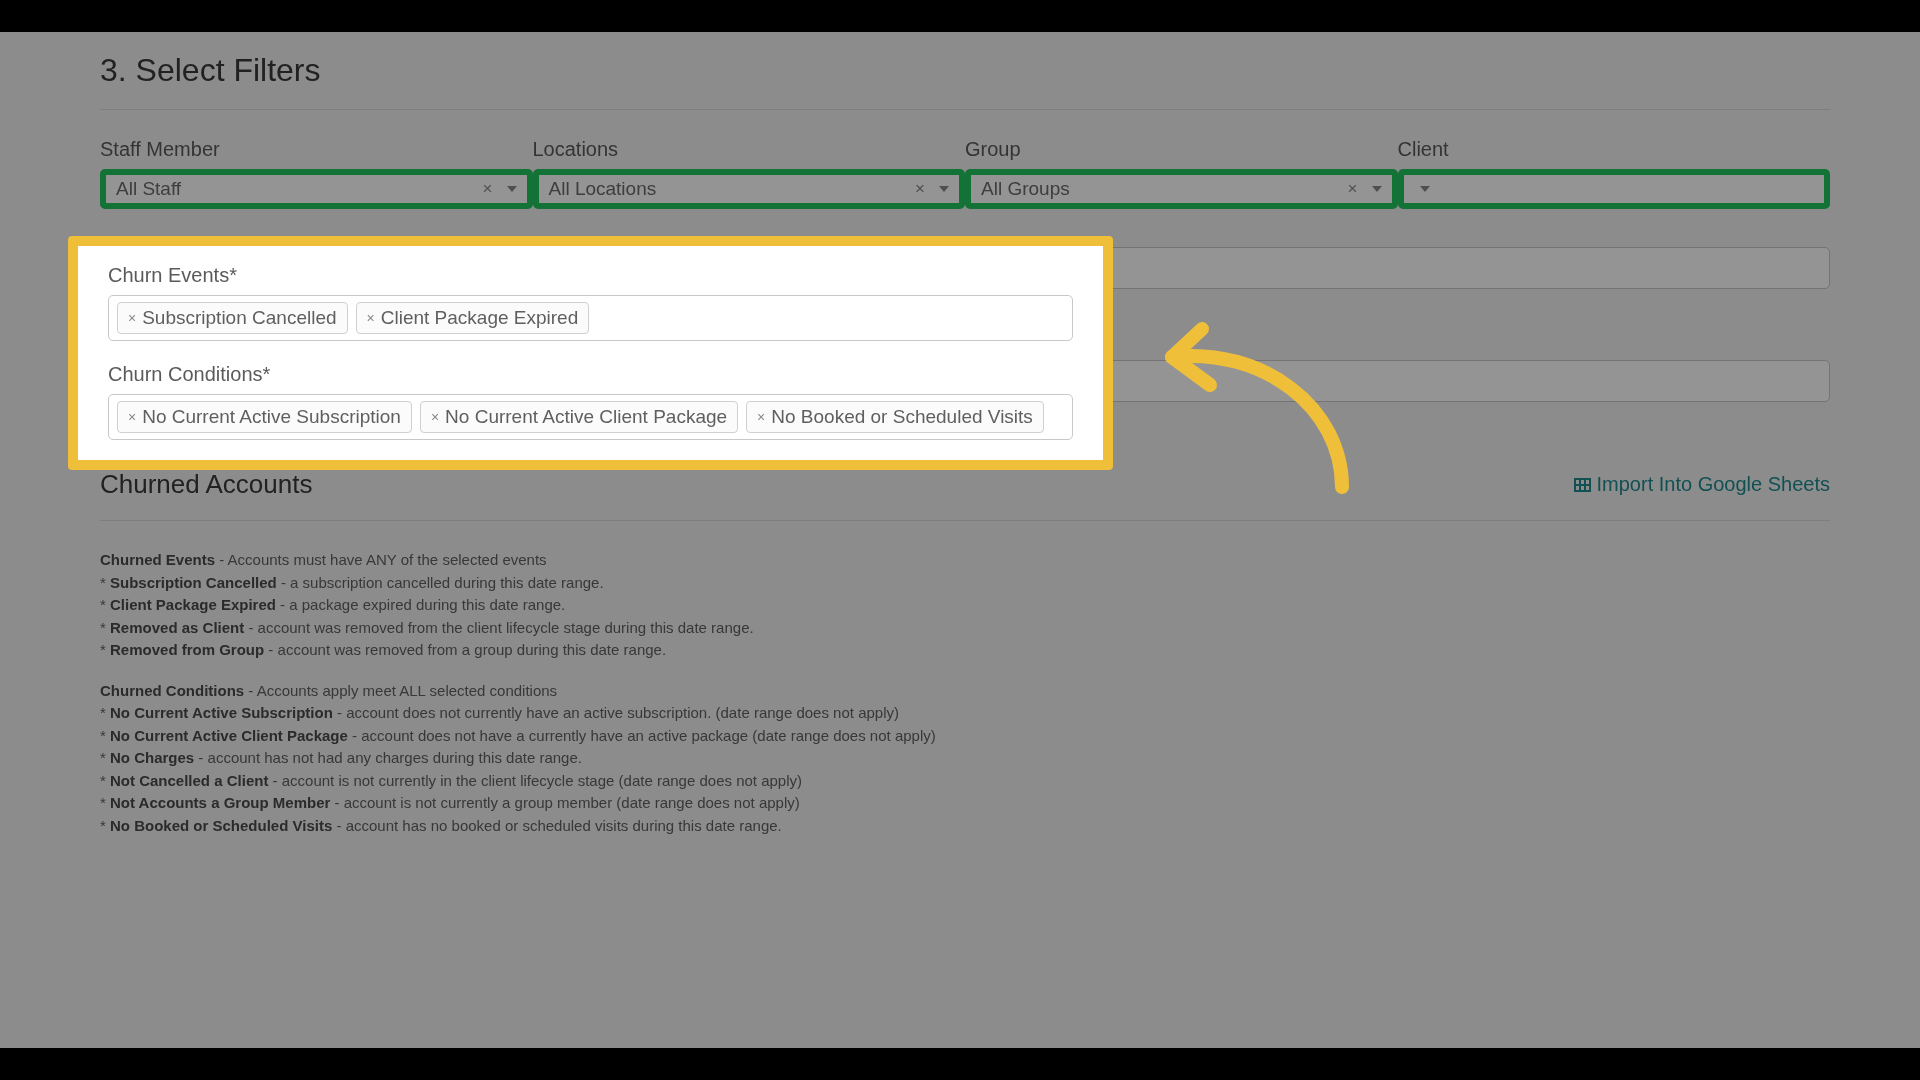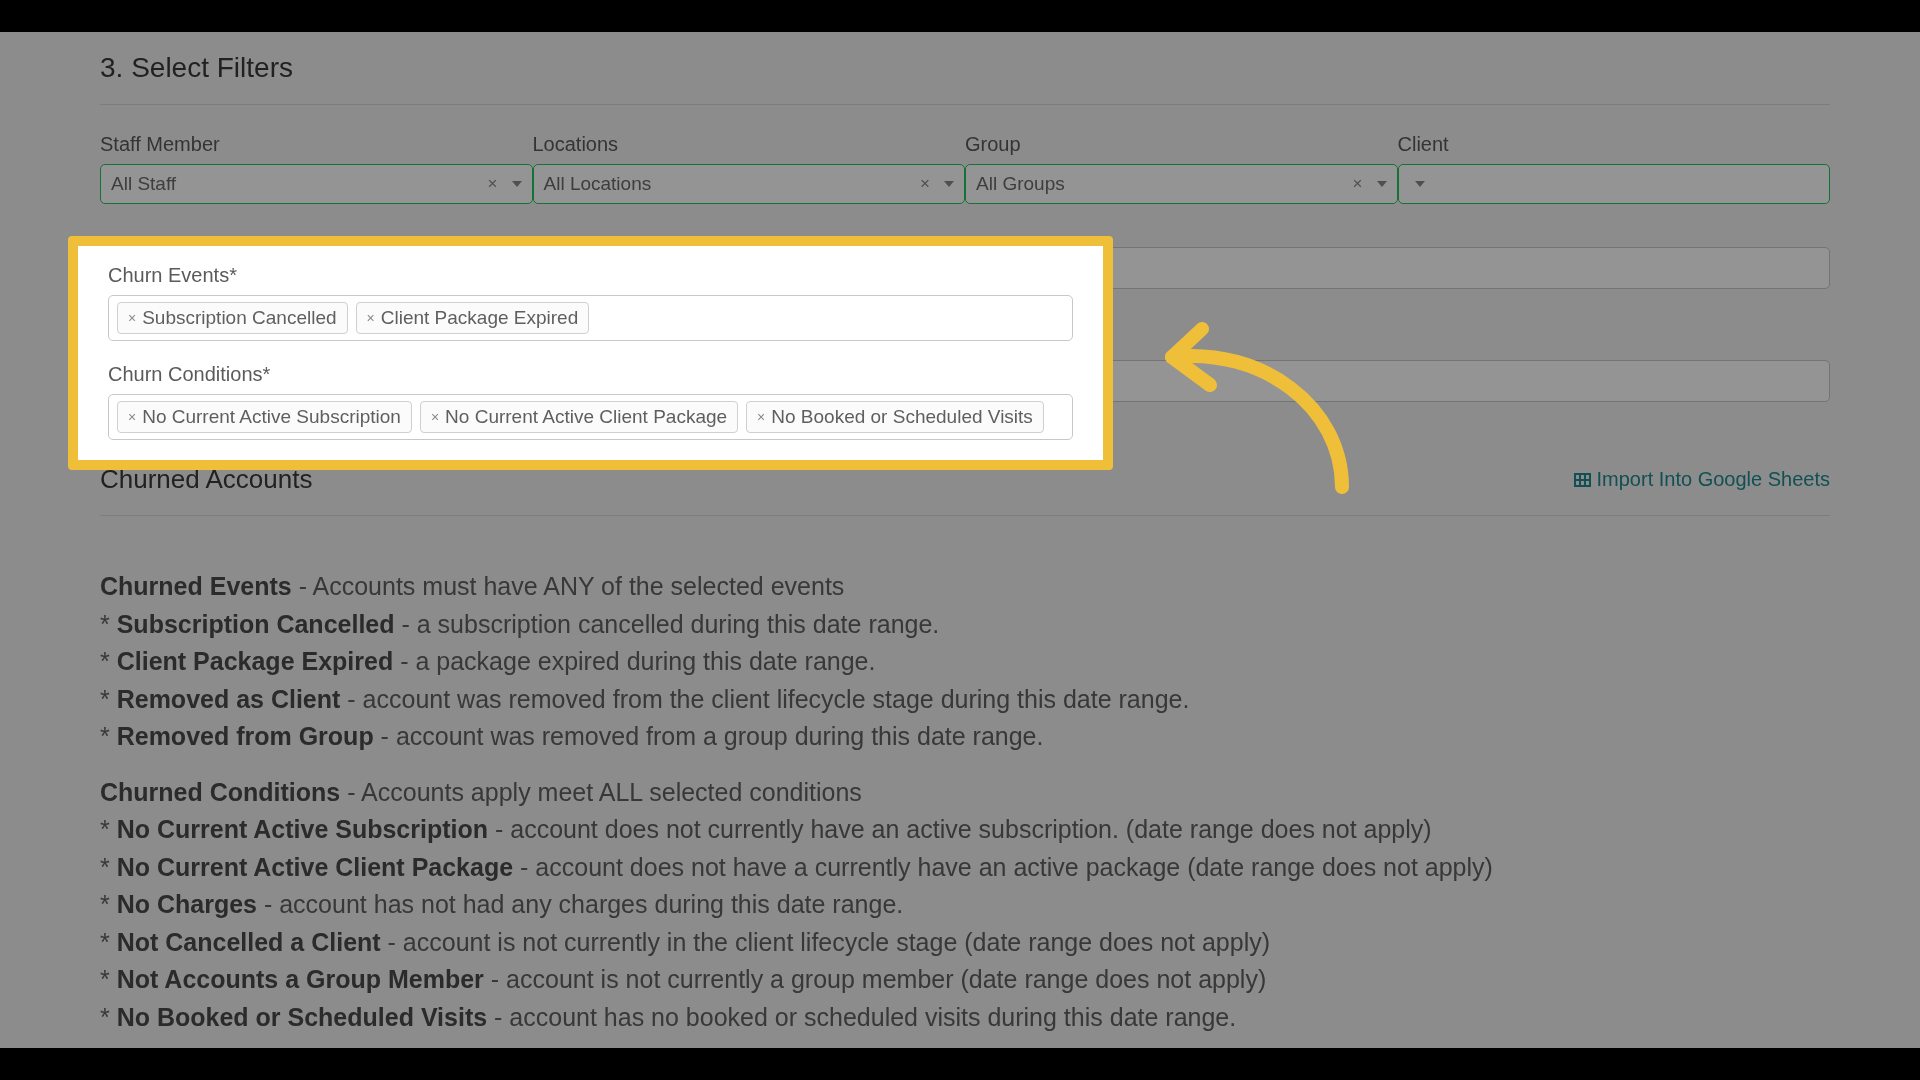--- a/index.html
+++ b/index.html
@@ -23,40 +23,40 @@
 
   .content {
     position: absolute;
     top: 20px;
     left: 100px;
     right: 90px;
     color: #555;
   }
 
   h2.section-title {
-    font-size: 28px;
+    font-size: 32px;
     font-weight: 500;
     color: #3a3a3a;
     margin-bottom: 18px;
   }
   .hr { height: 1px; background: #d8d8d8; margin: 20px 0 28px; }
 
   .filter-row { display: flex; }
   .filter-col { flex: 1 1 0; }
   .filter-col label, .field-label {
     display: block;
     font-size: 20px;
     color: #5a5a5a;
     margin-bottom: 8px;
   }
 
   .select {
     display: flex; align-items: center;
     background: #fff;
-    border: 1px solid #22c55e;
+    border: 6px solid #22c55e;
     border-radius: 5px;
     height: 40px;
     padding: 0 10px;
     font-size: 19px;
     color: #6b6b6b;
     position: relative;
   }
   .select .value { flex: 1; }
   .select .clear-x { color: #888; padding: 0 8px; font-size: 17px; }
   .select .caret {
@@ -133,21 +133,21 @@
     background:
       linear-gradient(#1f8a8f,#1f8a8f) 0 0/100% 2px no-repeat,
       linear-gradient(#1f8a8f,#1f8a8f) 0 6px/100% 2px no-repeat,
       linear-gradient(#1f8a8f,#1f8a8f) 0 12px/100% 2px no-repeat,
       linear-gradient(#1f8a8f,#1f8a8f) 0 0/2px 100% no-repeat,
       linear-gradient(#1f8a8f,#1f8a8f) 5px 0/2px 100% no-repeat,
       linear-gradient(#1f8a8f,#1f8a8f) 10px 0/2px 100% no-repeat,
       linear-gradient(#1f8a8f,#1f8a8f) 15px 0/2px 100% no-repeat;
   }
 
-  .desc { margin-top: 52px; font-size: 25px; color: #616161; line-height: 1.5; }
+  .desc { margin-top: 28px; font-size: 15px; color: #616161; line-height: 1.5; }
   .desc p { margin: 0; }
   .desc .gap { height: 18px; }
   .desc b { color: #4a4a4a; font-weight: 700; }
 
   
   .arrow {
     position: absolute;
     z-index: 60;
     left: 1142px;
     top: 285px;

